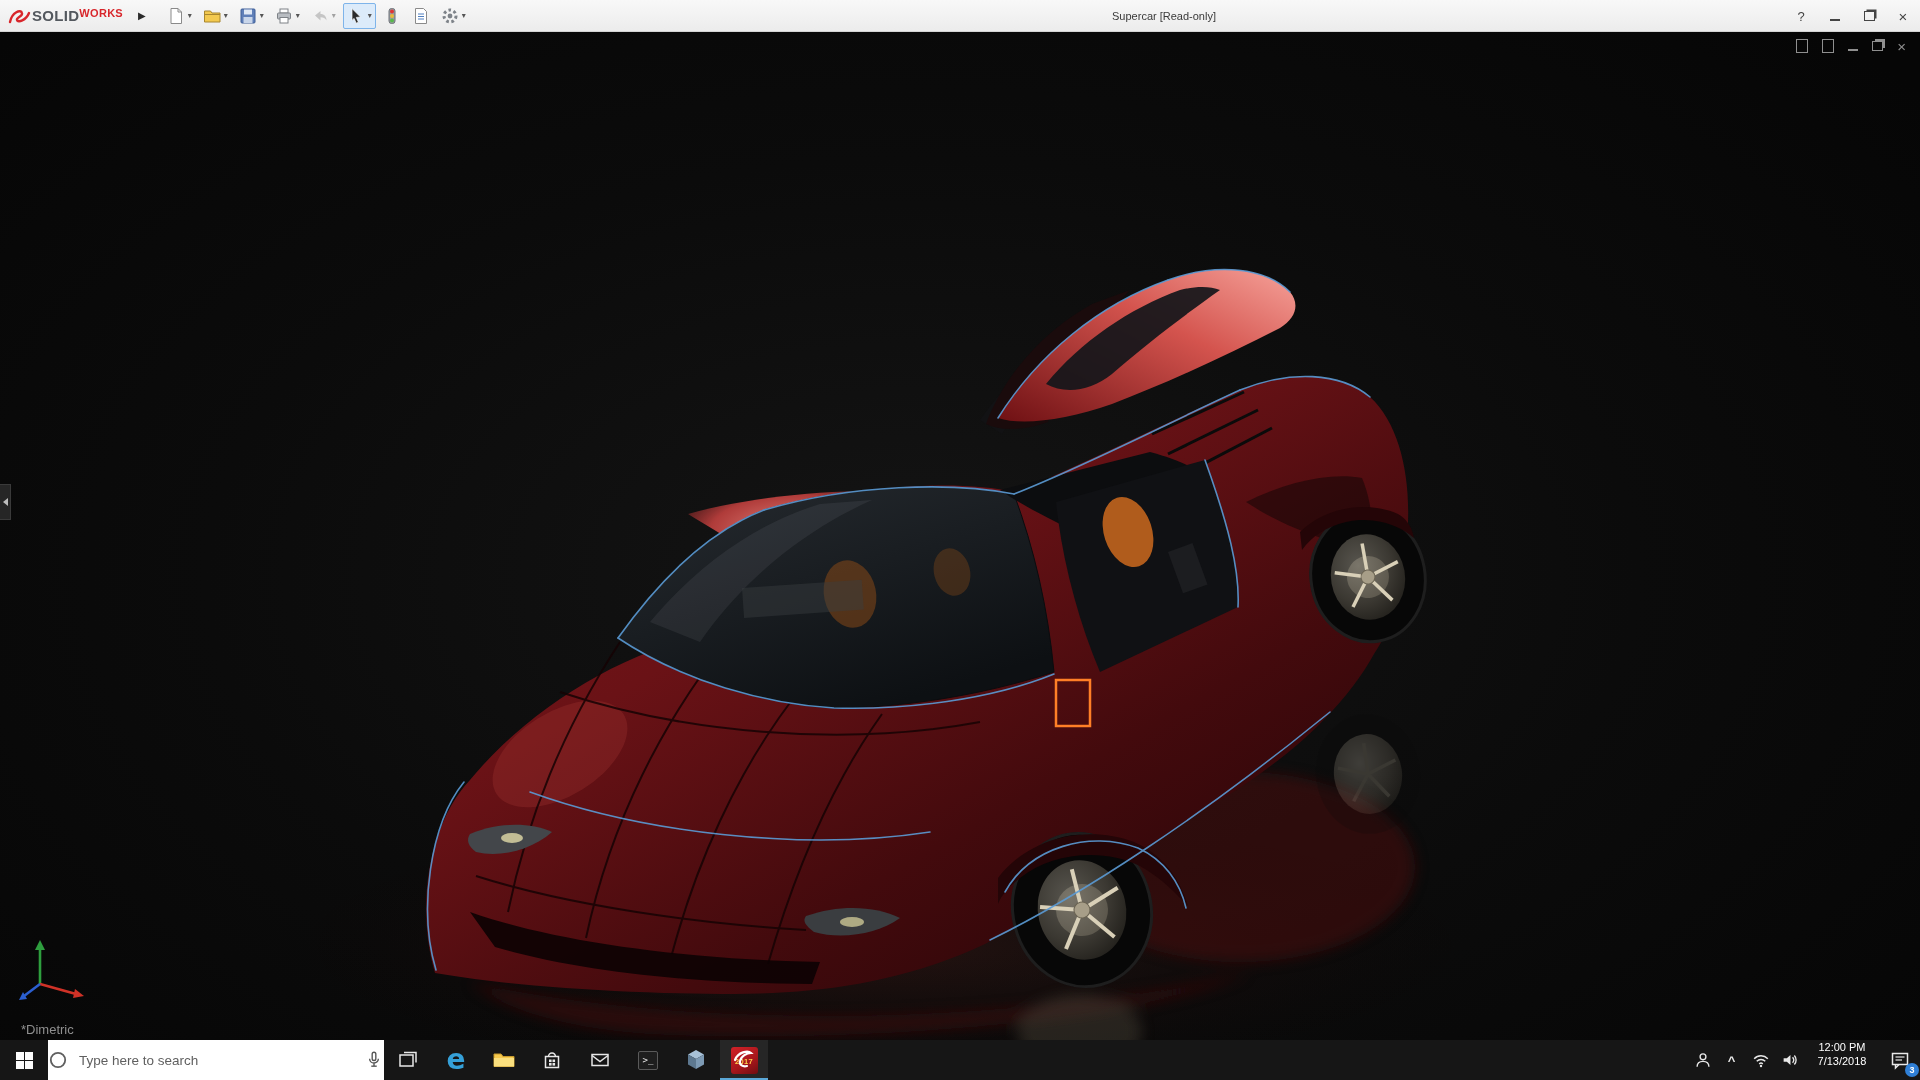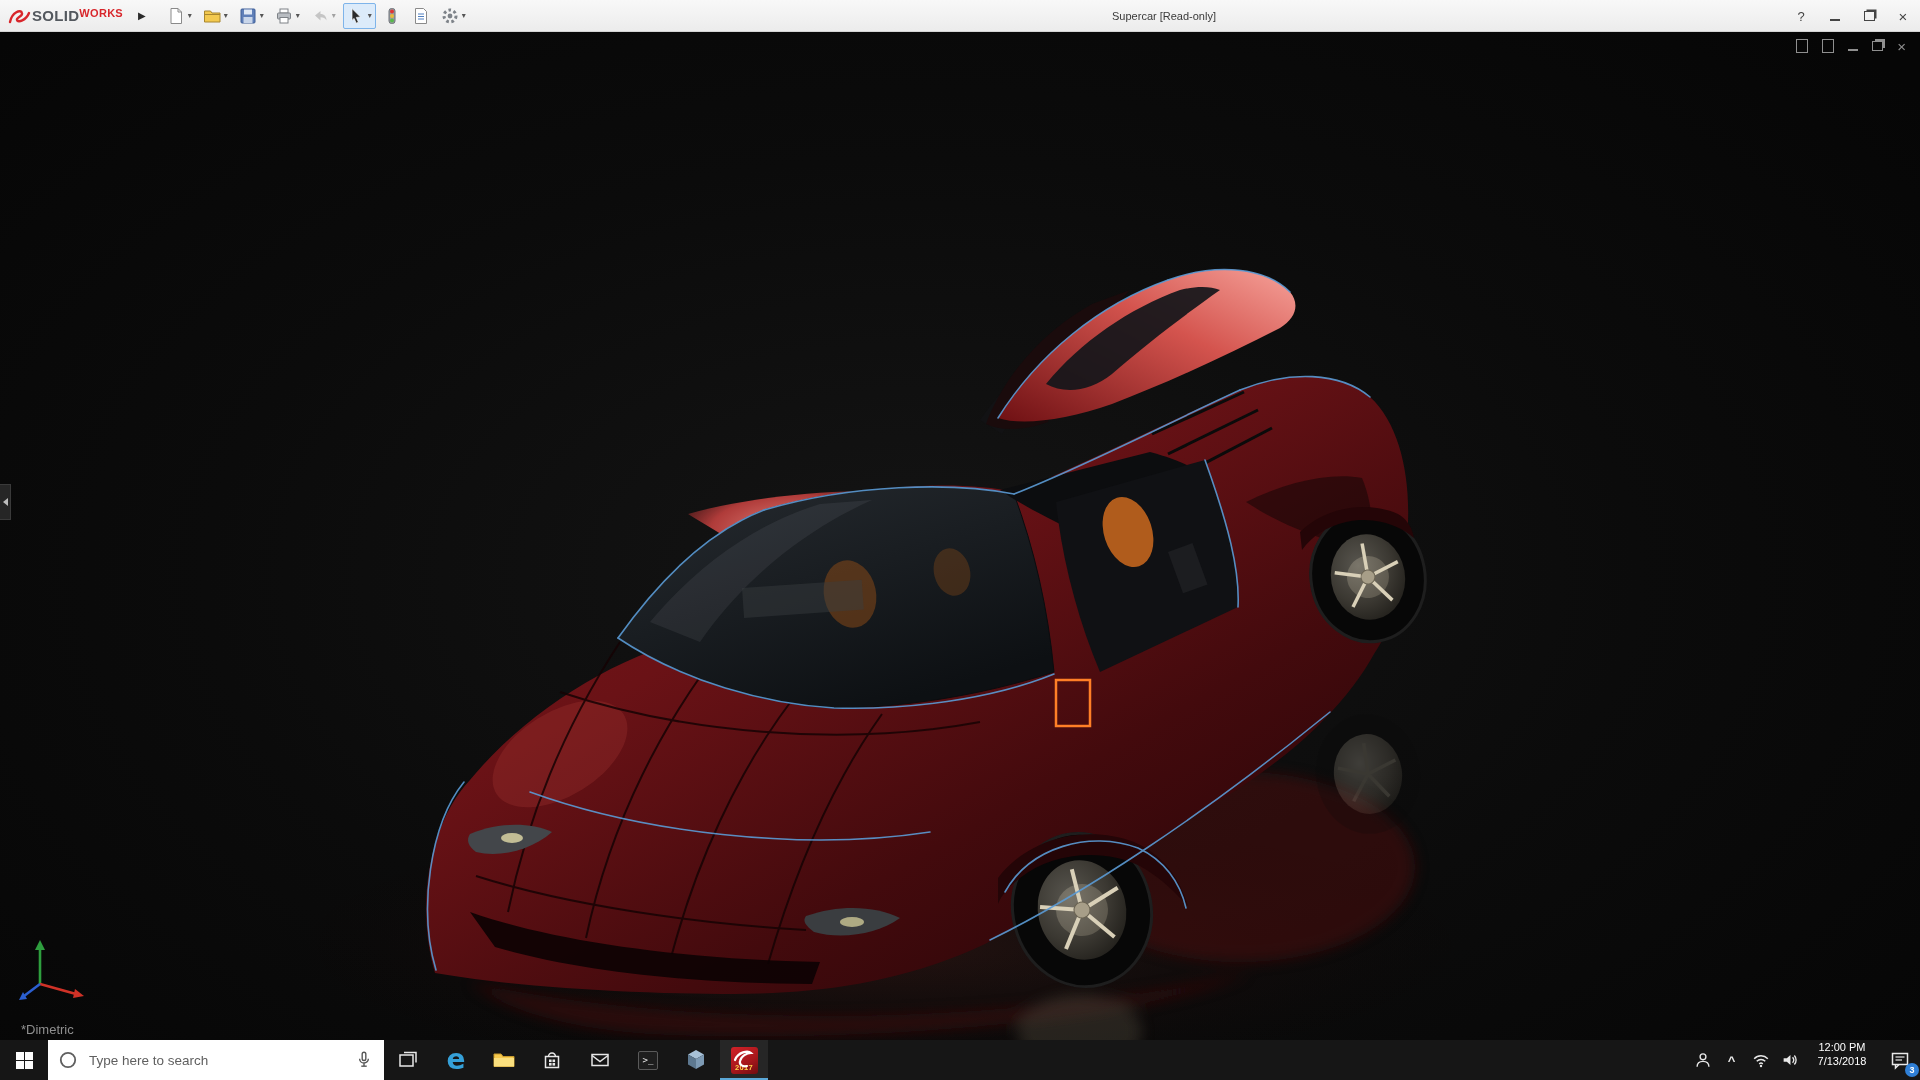--- a/index.html
+++ b/index.html
@@ -41,29 +41,29 @@
   .cw-close{color:#8f8f8f;font-size:15px;line-height:1;}
   .left-tab{position:absolute;left:0;top:452px;width:11px;height:36px;background:#262626;border:1px solid #3a3a3a;border-left:none;
             display:flex;align-items:center;justify-content:center;cursor:pointer;z-index:4;padding:0;}
   .left-tab .tri{width:0;height:0;border-top:4px solid transparent;border-bottom:4px solid transparent;border-right:5px solid #bdbdbd;}
   .triad{position:absolute;left:14px;bottom:34px;z-index:3;}
   .view-label{position:absolute;left:21px;bottom:3px;color:#8f8f8f;font-size:13px;z-index:3;}
 
   
   .taskbar{position:absolute;left:0;right:0;bottom:0;height:40px;background:#161616;display:flex;align-items:stretch;z-index:6;}
   .tb{width:48px;display:flex;align-items:center;justify-content:center;background:transparent;border:none;cursor:pointer;position:relative;padding:0;}
-  .search{width:336px;background:#ffffff;display:flex;align-items:center;padding:0 10px;gap:9px;box-sizing:border-box;}
+  .search{width:336px;background:#ffffff;display:flex;align-items:center;padding:0 0;gap:9px;box-sizing:border-box;}
   .search input{flex:1;border:none;outline:none;font-size:13.5px;color:#333;background:transparent;font-family:"Liberation Sans",sans-serif;}
   .search input::placeholder{color:#5f5f5f;}
   .edge-e{font-size:28px;font-weight:bold;color:#35a0d8;line-height:1;font-family:"DejaVu Sans",sans-serif;}
   .cmd{font-size:9px;color:#e6e6e6;background:#1e1e1e;border:1px solid #5a5a5a;padding:4px 4px;border-radius:2px;font-family:"DejaVu Sans Mono",monospace;line-height:1;}
   .running{box-shadow:inset 0 -2px 0 #5ba8d8;background:rgba(255,255,255,.07);}
   .sw-ico{width:27px;height:27px;border-radius:3px;background:linear-gradient(150deg,#d12228 0%,#a5161b 60%,#6f0d11 100%);
           position:relative;display:flex;align-items:flex-end;justify-content:center;}
-  .sw-year{font-size:7.5px;color:#ffd24a;font-weight:bold;padding-bottom:2px;letter-spacing:.3px;text-align:right;}
+  .sw-year{font-size:7.5px;color:#ffd24a;font-weight:bold;padding-bottom:8px;letter-spacing:.3px;text-align:right;}
   .tray{margin-left:auto;display:flex;align-items:stretch;}
   .tray .tb{width:29px;}
   .chev{color:#e8e8e8;font-size:13px;font-weight:bold;}
   .clock{width:76px;display:flex;flex-direction:column;align-items:center;
          color:#fff;font-size:11px;line-height:13.5px;background:transparent;border:none;cursor:pointer;}
   .badge{position:absolute;right:1px;bottom:3px;min-width:14px;height:14px;border-radius:7px;background:#2f7fd6;color:#fff;
          font-size:9px;font-weight:bold;display:flex;align-items:center;justify-content:center;padding:0 2px;box-sizing:border-box;}
 </style>
 </head>
 <body>

